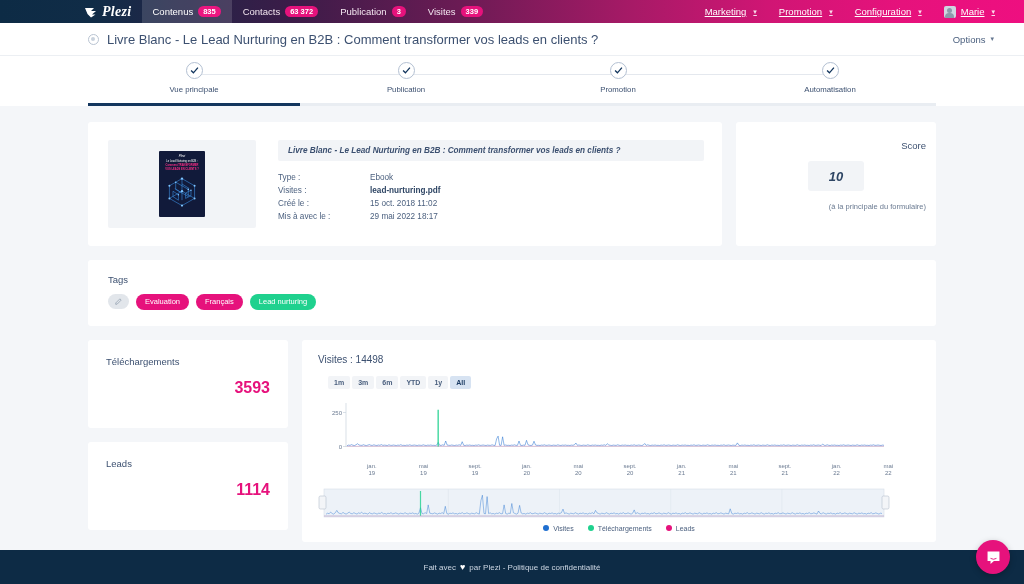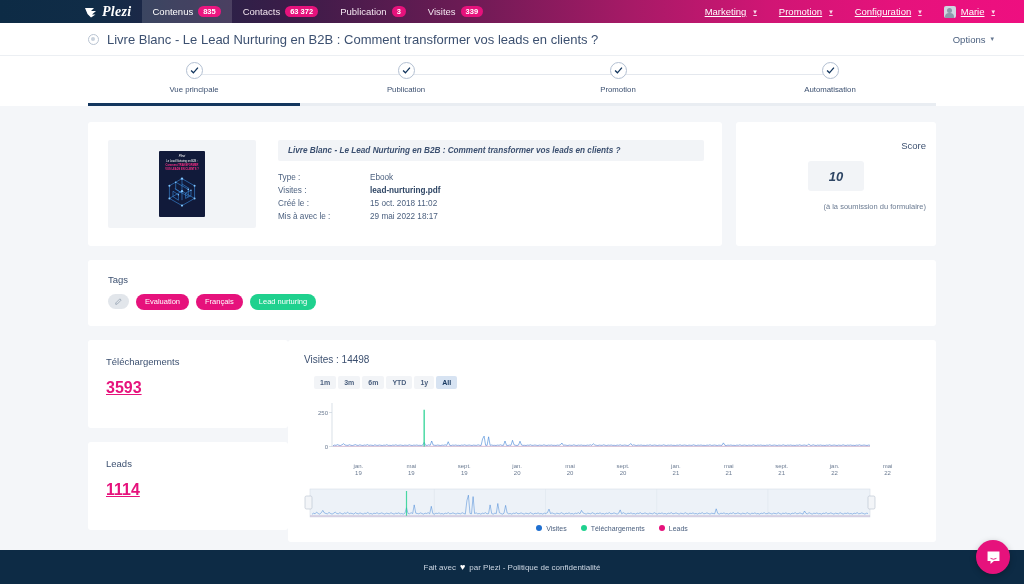--- a/index.html
+++ b/index.html
@@ -124,27 +124,27 @@
   .score-sub { font-size:7.5px; color:#6b7b92; margin-top:11px; }
 
   .tagscard { margin-top:14px; padding:14px 20px 16px; }
   .tags-title { font-size:9.5px; color:#3c5070; }
   .tagrow { display:flex; align-items:center; gap:7px; margin-top:9px; }
   .tag { border-radius:10px; font-size:7.5px; color:#fff; padding:4px 9px; line-height:1; cursor:pointer;}
   .tag.edit { background:#e2e6eb; color:#8d99ab; padding:4px 7px; display:flex; align-items:center;}
   .tag.pink { background:#e6127c; }
   .tag.green { background:#1fd18e; }
 
-  .bottomrow { margin-top:14px; display:flex; gap:0; }
+  .bottomrow { margin-top:14px; display:flex; gap:14px; }
   .statcol { width:200px; display:flex; flex-direction:column; gap:14px; }
   .statcard { padding:16px 18px 22px; height:88px; }
   .stat-label { font-size:9.5px; color:#3c5070; }
   .stat-value {
-    text-align:left; margin-top:12px; font-size:16px; font-weight:bold;
-    color:#e6127c; text-decoration:underline; cursor:pointer;
+    text-align:right; margin-top:12px; font-size:16px; font-weight:bold;
+    color:#e6127c; cursor:pointer;
   }
 
   .chartcard { flex:1; padding:14px 16px 10px; }
   .chart-title { font-size:10px; color:#3c5070; font-weight:normal; }
   .ranges { display:flex; gap:2px; margin:11px 0 0 10px; }
   .rbtn {
     font-size:7px; font-weight:bold; color:#4a5f7e; background:#f2f4f7;
     border-radius:2px; padding:3px 6px; line-height:1; cursor:pointer;
   }
   .rbtn.sel { background:#d7e3f2; color:#1b3b63; }
@@ -327,21 +327,21 @@
         </div>
         <div class="frow">
           <div class="fkey">Mis à avec le :</div>
           <div class="fval">29 mai 2022 18:17</div>
         </div>
       </div>
     </div>
     <div class="card scorecard">
       <div class="score-label">Score</div>
       <div class="score-box">10</div>
-      <div class="score-sub">(à la soumission du formulaire)</div>
+      <div class="score-sub">(à la principale du formulaire)</div>
     </div>
   </div>
 
   <div class="card tagscard">
     <div class="tags-title">Tags</div>
     <div class="tagrow">
       <span class="tag edit">
         <svg width="7" height="7" viewBox="0 0 10 10">
           <path d="M1 9 L1.2 7 L7 1.2 L8.8 3 L3 8.8 Z" fill="none" stroke="#8d99ab" stroke-width="1"></path>
         </svg>

